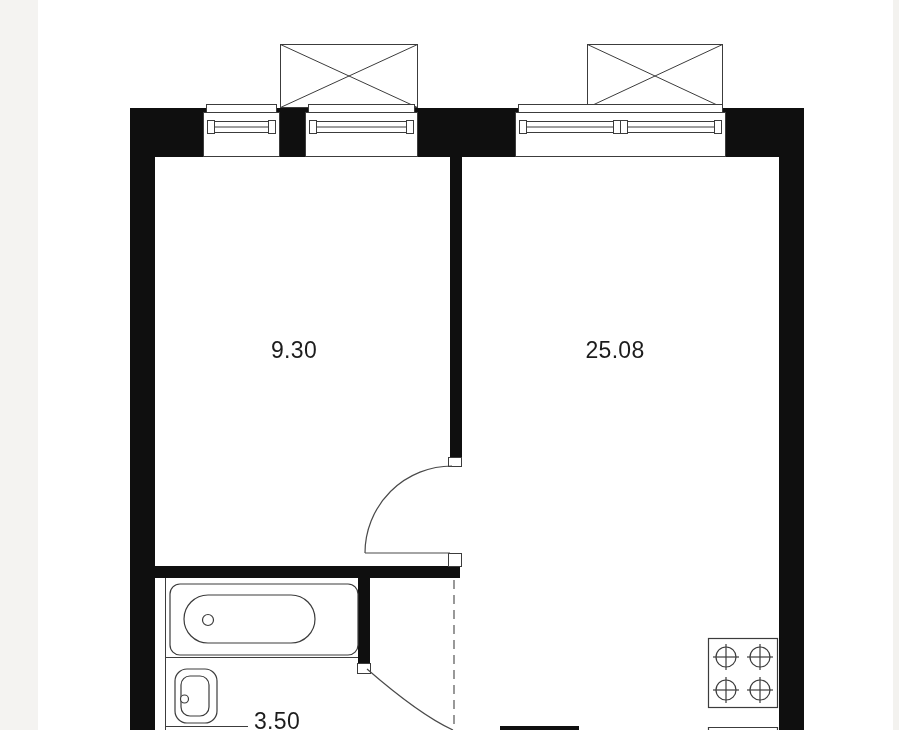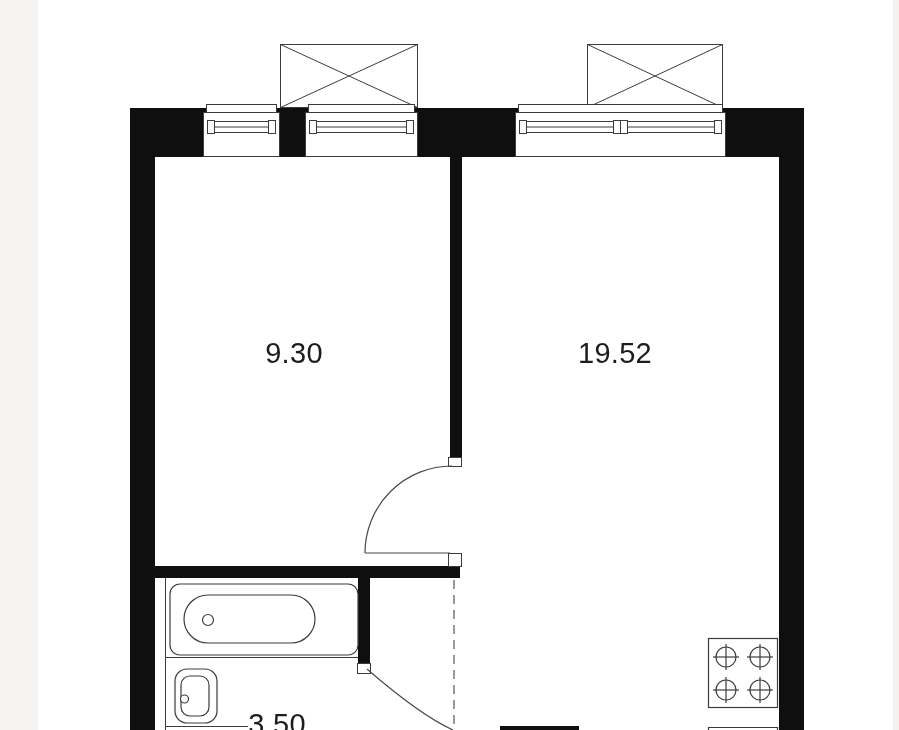--- a/index.html
+++ b/index.html
@@ -11,21 +11,21 @@
     font-family:"Liberation Sans", sans-serif;
   }
   .gutter{position:absolute;top:0;height:730px;background:#f4f3f1;}
   .gutter.left{left:0;width:38px;}
   .gutter.right{left:893px;width:6px;background:#f3f2ef;}
   svg.plan{position:absolute;left:0;top:0;}
   .area-label{
     position:absolute;
     width:100px;
     text-align:center;
-    font-size:29px;
+    font-size:23px;
     letter-spacing:.3px;
     color:#1c1c1c;
   }
   .lbl-room1{left:244px;top:337px;}
   .lbl-room2{left:565px;top:337px;}
   .lbl-bath{left:227px;top:708px;}
 </style>
 </head>
 <body>
 
@@ -141,16 +141,16 @@
         <circle cx="760" cy="690" r="10"></circle>
         <line x1="747" y1="690" x2="773" y2="690"></line>
         <line x1="760" y1="677" x2="760" y2="703"></line>
       </g>
     </g>
 
     <path d="M 708.5 730 L 708.5 727.5 L 777.5 727.5 L 777.5 730" fill="none" stroke="#3c3c3c" stroke-width="1.2"></path>
   </svg>
 
   <div class="area-label lbl-room1">9.30</div>
-  <div class="area-label lbl-room2">19.52</div>
+  <div class="area-label lbl-room2">25.08</div>
   <div class="area-label lbl-bath">3.50</div>
 
 </div>
 
 </body></html>

